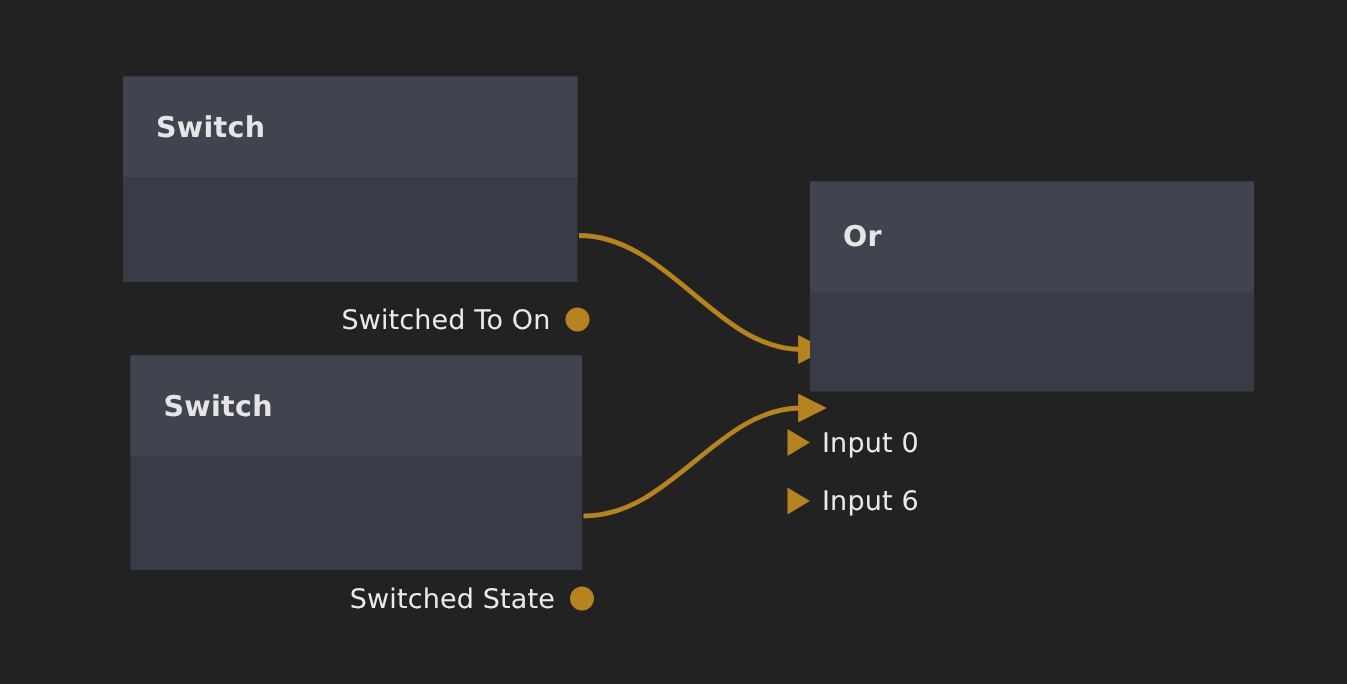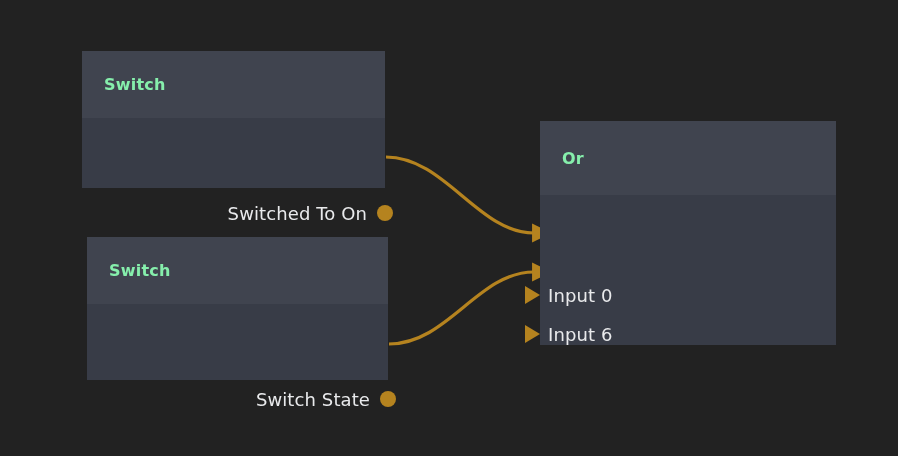--- a/index.html
+++ b/index.html
@@ -40,22 +40,22 @@
     flex-direction: column;
     box-sizing: border-box;
   }
   .node-header {
     background: #40444f;
     box-sizing: border-box;
     display: flex;
     align-items: center;
   }
   .node-title {
-    color: #86efac;
-    font-size: 16px;
+    color: #e5e5e5;
+    font-size: 19px;
     font-weight: bold;
     letter-spacing: 0.2px;
     padding-left: 22px;
     white-space: nowrap;
   }
   .node-body {
     position: relative;
     flex: 1 1 auto;
     box-sizing: border-box;
     padding-left: 36px;
@@ -132,26 +132,26 @@
             <span class="pin-dot"></span>
           </div>
         </div>
       </div>
       <div class="node" style="left: 87px; top: 237px; width: 301px; height: 143px;">
         <div class="node-header" style="height: 67px;">
           <div class="node-title">Switch</div>
         </div>
         <div class="node-body">
           <div class="pin-row out" style="top: 83px;">
-            <span class="pin-label">Switch State</span>
+            <span class="pin-label">Switched State</span>
             <span class="pin-dot"></span>
           </div>
         </div>
       </div>
-      <div class="node" style="left: 540px; top: 121px; width: 296px; height: 224px;">
+      <div class="node" style="left: 540px; top: 121px; width: 296px; height: 140px;">
         <div class="node-header" style="height: 74px;">
           <div class="node-title">Or</div>
         </div>
         <div class="node-body">
           <div class="pin-row in" style="top: 88px;">
             <span class="pin-arrow"></span>
             <span class="pin-label">Input 0</span>
           </div>
           <div class="pin-row in" style="top: 127px;">
             <span class="pin-arrow"></span>

